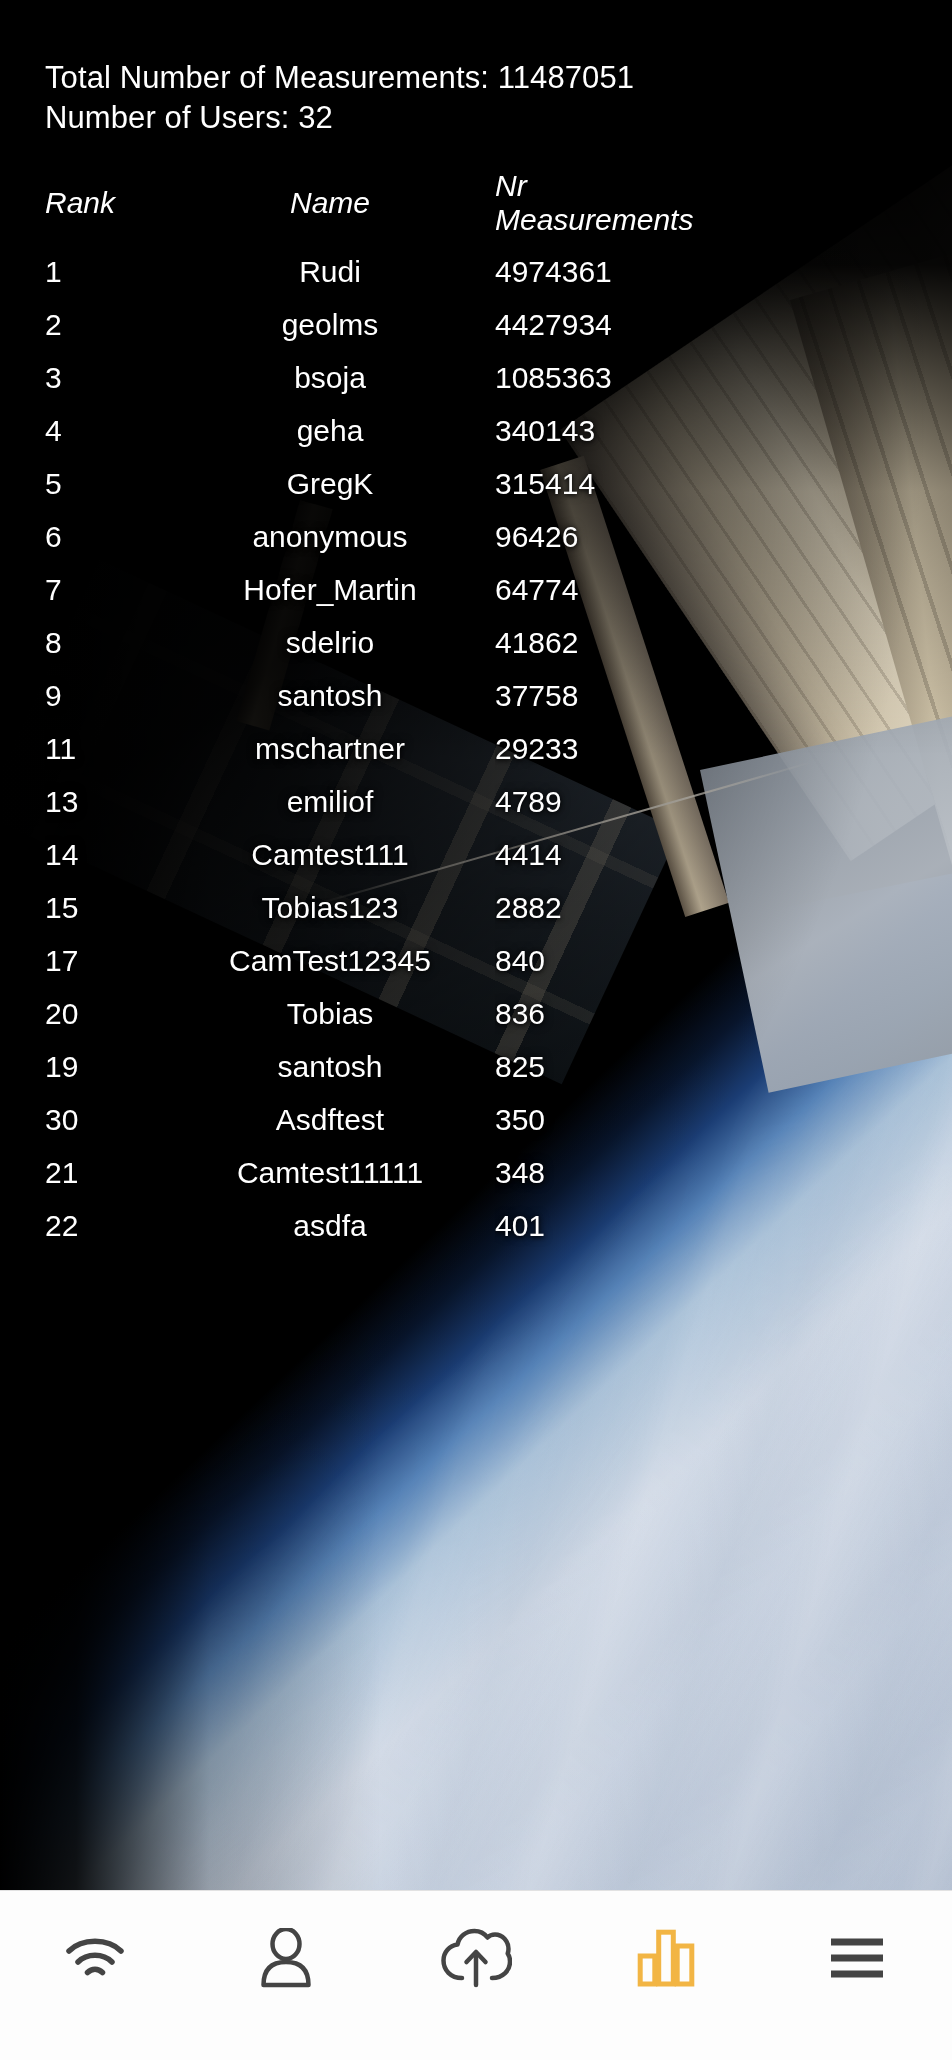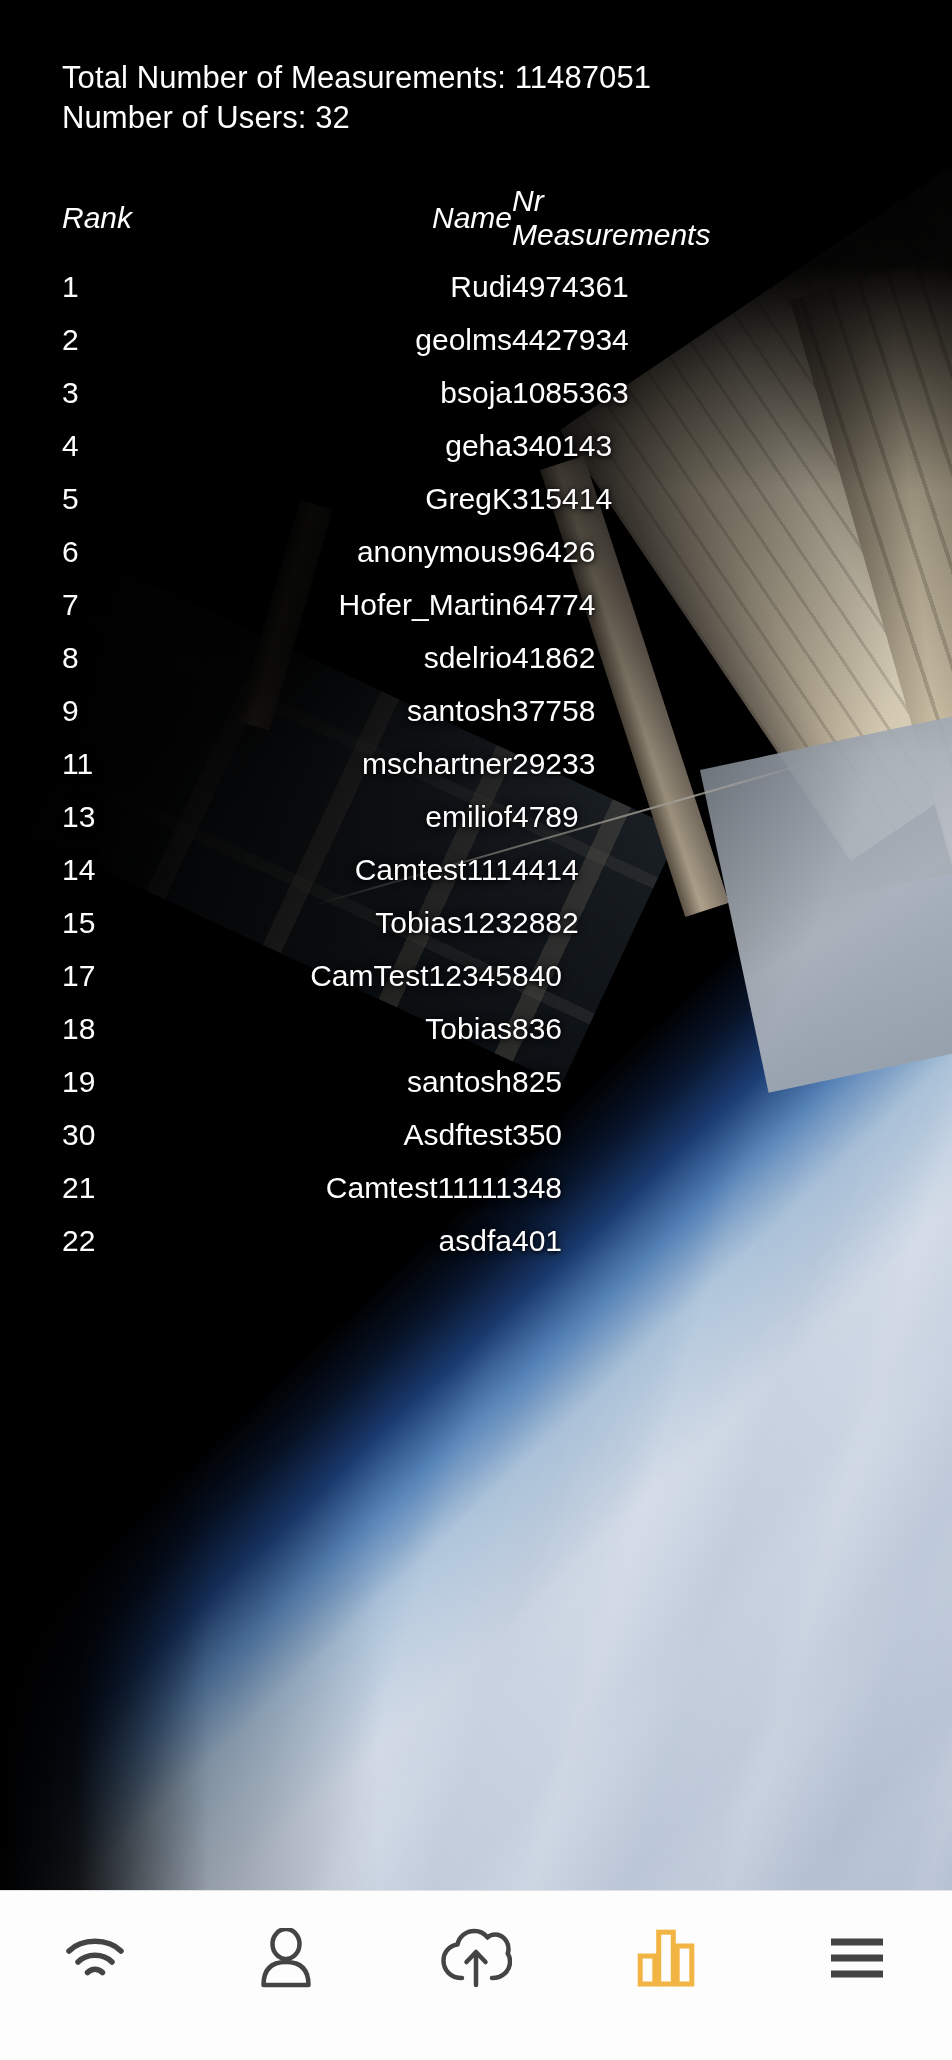--- a/index.html
+++ b/index.html
@@ -146,54 +146,54 @@
     background:
       radial-gradient(115% 80% at 8% 18%, rgba(0,0,0,.97) 0%, rgba(0,0,0,.92) 28%, rgba(0,0,0,.35) 56%, rgba(0,0,0,0) 78%),
       linear-gradient(180deg, rgba(0,0,0,1) 0%, rgba(0,0,0,.96) 14%, rgba(0,0,0,.25) 26%, rgba(0,0,0,0) 40%),
       linear-gradient(90deg, rgba(0,0,0,1) 0%, rgba(0,0,0,.9) 8%, rgba(0,0,0,.25) 22%, rgba(0,0,0,0) 40%);
   }
 
   
   #content {
     position:absolute;
     left:0; top:0; right:0; bottom:170px;
-    padding:58px 44px 0 62px;
+    padding:58px 44px 0 45px;
     color:#fff;
   }
 
   .summary { line-height:1.28; }
   .summary-line {
     font-size:31px;
     font-weight:400;
     letter-spacing:.1px;
     color:#ffffff;
     text-shadow:0 1px 3px rgba(0,0,0,.9);
     white-space:nowrap;
   }
 
   table.board {
-    margin-top:47px;
+    margin-top:32px;
     width:636px;
     border-collapse:collapse;
     table-layout:fixed;
   }
   table.board col.c-rank { width:120px; }
   table.board col.c-name { width:330px; }
   table.board col.c-val  { width:186px; }
 
   table.board th {
     font-style:italic;
     font-weight:400;
     font-size:30px;
     color:#fff;
     padding:0 0 8px 0;
     text-shadow:0 1px 3px rgba(0,0,0,.95);
   }
   th.h-rank, td.t-rank { text-align:left; }
-  th.h-name, td.t-name { text-align:right; }
+  th.h-name, td.t-name { text-align:center; }
   th.h-val,  td.t-val  { text-align:left; }
 
   table.board td {
     font-size:30px;
     font-weight:400;
     color:#fff;
     height:53px;
     line-height:53px;
     padding:0;
     text-shadow:0 1px 4px rgba(0,0,0,.95), 0 0 10px rgba(0,0,0,.7);
@@ -325,21 +325,21 @@
             <td class="t-rank">15</td>
             <td class="t-name">Tobias123</td>
             <td class="t-val">2882</td>
           </tr>
           <tr>
             <td class="t-rank">17</td>
             <td class="t-name">CamTest12345</td>
             <td class="t-val">840</td>
           </tr>
           <tr>
-            <td class="t-rank">18</td>
+            <td class="t-rank">20</td>
             <td class="t-name">Tobias</td>
             <td class="t-val">836</td>
           </tr>
           <tr>
             <td class="t-rank">19</td>
             <td class="t-name">santosh</td>
             <td class="t-val">825</td>
           </tr>
           <tr>
             <td class="t-rank">30</td>

